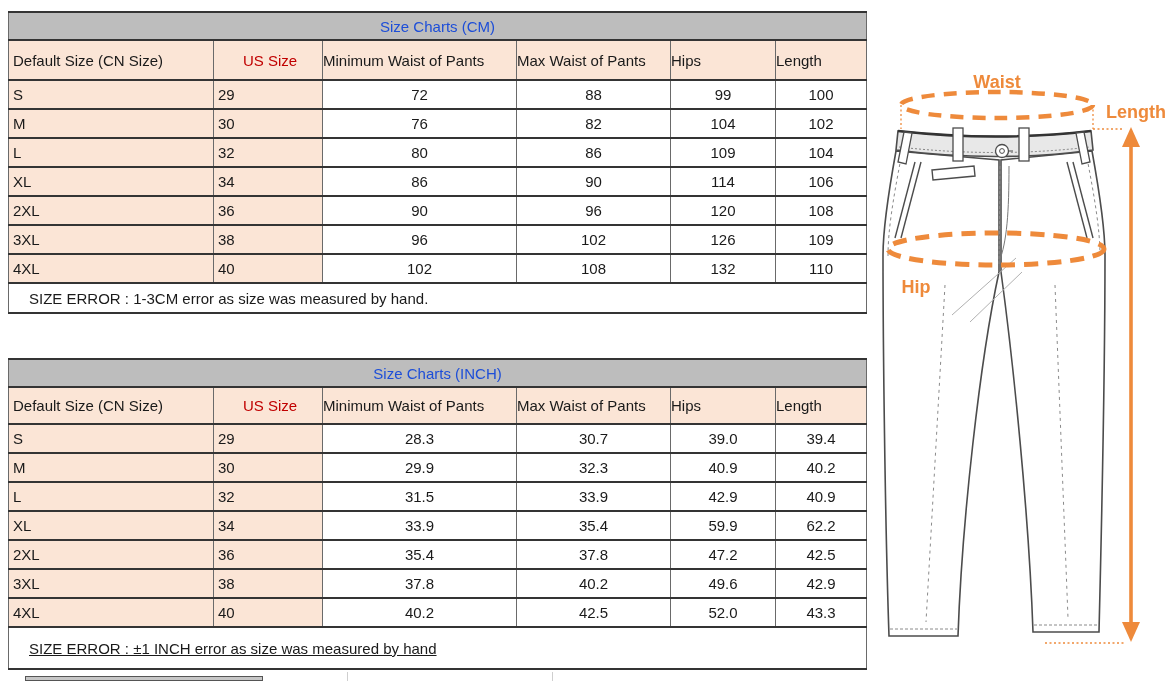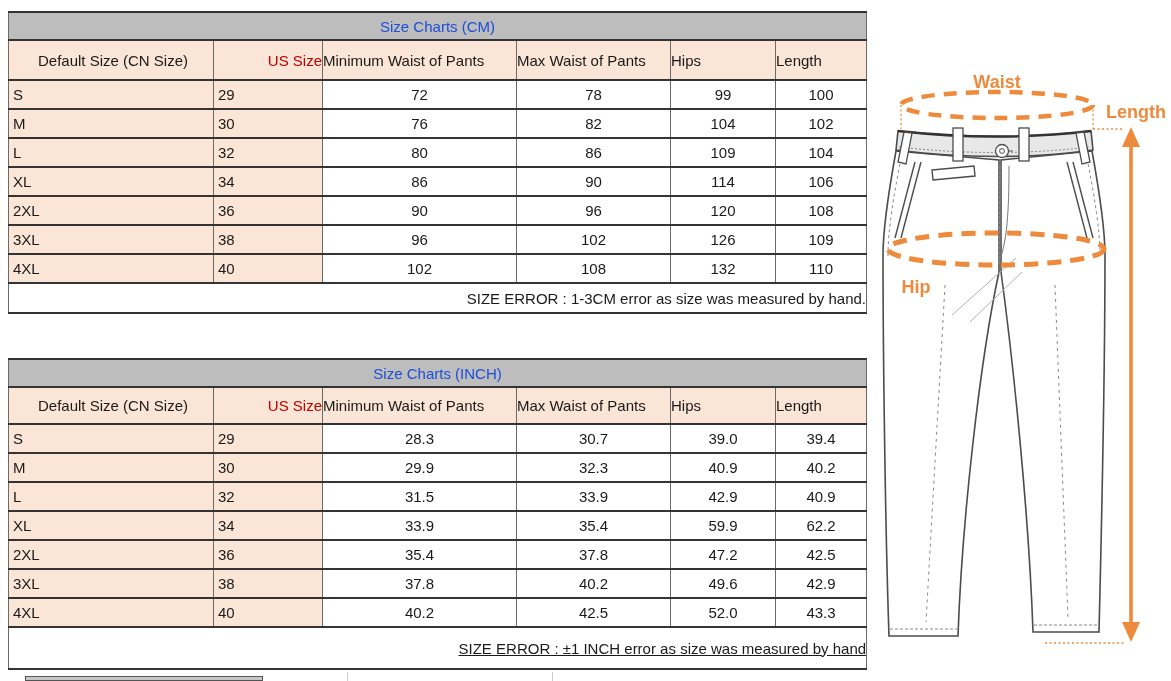--- a/index.html
+++ b/index.html
@@ -24,26 +24,26 @@
     border-left: 1px solid #6a6a6a; border-right: 1px solid #6a6a6a;
     border-top: 2px solid #343434; border-bottom: 2px solid #343434;
     overflow: hidden; white-space: nowrap;
   }
   th.title-cell {
     background: #bdbdbd; height: 28px; text-align: center;
     font-weight: normal; font-size: 15px; color: #1d4ed8;
   }
   tr.head-row th { background: #fbe5d6; height: 40px; font-weight: normal; }
   .inch tr.head-row th { height: 37px; }
-  th.h-first { font-weight: bold; text-align: center; padding-left: 4px; }
-  th.h-us    { color: #c00000; text-align: right; padding-left: 4px; }
+  th.h-first { font-weight: bold; text-align: left; padding-left: 4px; }
+  th.h-us    { color: #c00000; text-align: center; padding-left: 4px; }
   th.h-num   { text-align: left; }
   td.label-cell { background: #fbe5d6; text-align: left; padding-left: 4px; height: 29px; }
   td.num-cell   { background: #ffffff; text-align: center; height: 15px; }
-  td.footer-cell { background: #ffffff; text-align: right; padding-left: 20px; height: 30px; }
+  td.footer-cell { background: #ffffff; text-align: left; padding-left: 20px; height: 30px; }
   .inch td.footer-cell { height: 42px; text-decoration: underline; }
 
   .stub-row {
     position: absolute; left: 25px; top: 676px; width: 238px; height: 5px;
     background: #c6c6c6; border: 1px solid #555;
   }
   .stub-line { position: absolute; top: 672px; height: 9px; width: 1px; background: #cfcfcf; }
 
   .pants-figure { position: absolute; left: 872px; top: 55px; width: 299px; height: 600px; }
 </style>
@@ -73,21 +73,21 @@
           <th class="h-num">Max Waist of Pants</th>
           <th class="h-num">Hips</th>
           <th class="h-num">Length</th>
         </tr>
       </thead>
       <tbody>
           <tr>
             <td class="label-cell">S</td>
             <td class="label-cell">29</td>
             <td class="num-cell">72</td>
-            <td class="num-cell">78</td>
+            <td class="num-cell">88</td>
             <td class="num-cell">99</td>
             <td class="num-cell">100</td>
           </tr>
           <tr>
             <td class="label-cell">M</td>
             <td class="label-cell">30</td>
             <td class="num-cell">76</td>
             <td class="num-cell">82</td>
             <td class="num-cell">104</td>
             <td class="num-cell">102</td>

